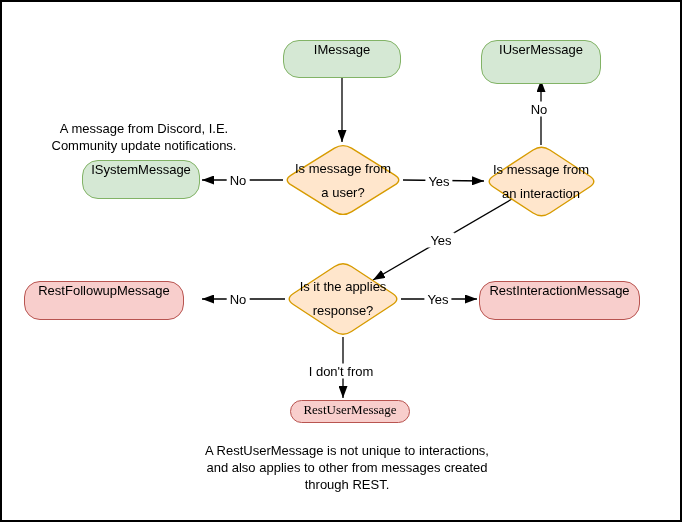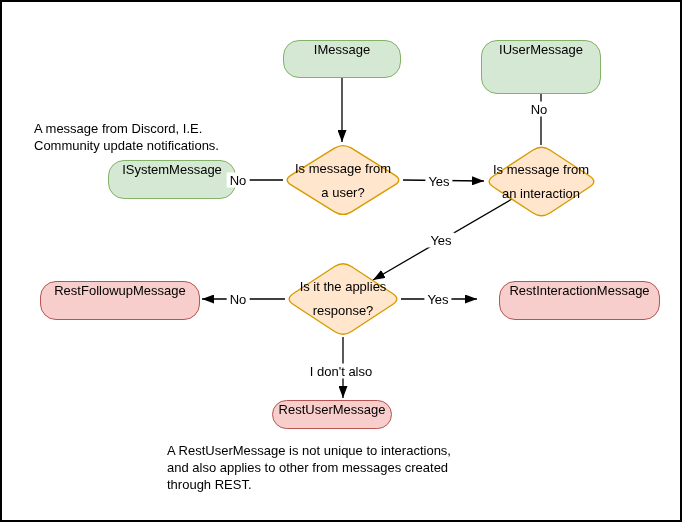--- a/index.html
+++ b/index.html
@@ -28,21 +28,21 @@
   .node.red{background:var(--red-fill); border-color:var(--red-stroke);}
   .dtext{
     position:absolute; transform:translate(-50%,-50%); width:120px;
     text-align:center; white-space:pre-line; line-height:24px; z-index:2;
   }
   .edge-label{
     position:absolute; transform:translate(-50%,-50%); background:var(--bg);
     padding:0 3px; line-height:15px; z-index:3; white-space:nowrap;
   }
   .note{
-    position:absolute; text-align:left; white-space:pre-line;
+    position:absolute; text-align:center; white-space:pre-line;
     line-height:17px; z-index:2;
   }
 </style>
 </head>
 <body>
 
 <div id="canvas">
   <div id="frame"></div>
 
   <svg width="682" height="522" viewBox="0 0 682 522">
@@ -65,49 +65,49 @@
          L351.5,211.8 Q343,217 334.5,211.8 L291.5,185.2 Q283,180 291.5,174.8 Z"></path>
     <path class="decision" d="M493.4,176 L533.1,150 Q541.5,144.5 549.9,150 L589.6,176 Q598,181.5 589.6,187
          L549.9,213 Q541.5,218.5 533.1,213 L493.4,187 Q485,181.5 493.4,176 Z"></path>
     <path class="decision" d="M293.4,293.5 L334.6,266.5 Q343,261 351.4,266.5 L392.6,293.5 Q401,299 392.6,304.5
          L351.4,331.5 Q343,337 334.6,331.5 L293.4,304.5 Q285,299 293.4,293.5 Z"></path>
   </svg>
 
   <div class="node green" style="left:283px; top:40px; width:118px; height:38px;">
     <span>IMessage</span>
   </div>
-  <div class="node green" style="left:481px; top:40px; width:120px; height:54px;">
+  <div class="node green" style="left:481px; top:40px; width:120px; height:44px;">
     <span>IUserMessage</span>
   </div>
-  <div class="node green" style="left:82px; top:160px; width:128px; height:39px;margin-left:26px;">
+  <div class="node green" style="left:82px; top:160px; width:118px; height:39px;">
     <span>ISystemMessage</span>
   </div>
-  <div class="node red" style="left:40px; top:281px; width:160px; height:39px;">
+  <div class="node red" style="left:24px; top:281px; width:160px; height:39px;">
     <span>RestFollowupMessage</span>
   </div>
-  <div class="node red" style="left:479px; top:281px; width:161px; height:39px;margin-left:20px;">
+  <div class="node red" style="left:479px; top:281px; width:161px; height:39px;">
     <span>RestInteractionMessage</span>
   </div>
-  <div class="node red" style="left:272px; top:400px; width:120px; height:29px;">
+  <div class="node red" style="left:290px; top:400px; width:120px; height:23px;font-family:Liberation Serif, serif;">
     <span>RestUserMessage</span>
   </div>
 
   <div class="dtext" style="left:343px; top:181px;">Is message from
 a user?</div>
   <div class="dtext" style="left:541px; top:182px;">Is message from
 an interaction</div>
   <div class="dtext" style="left:343px; top:299px;">Is it the applies
 response?</div>
 
   <div class="edge-label" style="left:238px; top:180px;">No</div>
   <div class="edge-label" style="left:439px; top:181px;">Yes</div>
   <div class="edge-label" style="left:539px; top:109px;">No</div>
   <div class="edge-label" style="left:441px; top:240px;">Yes</div>
   <div class="edge-label" style="left:238px; top:299px;">No</div>
   <div class="edge-label" style="left:438px; top:299px;">Yes</div>
-  <div class="edge-label" style="left:341px; top:371px;">I don't also</div>
+  <div class="edge-label" style="left:341px; top:371px;">I don't from</div>
 
   <div class="note" style="left:34px; top:120px; width:220px;">A message from Discord, I.E.
 Community update notifications.</div>
   <div class="note" style="left:167px; top:442px; width:360px;">A RestUserMessage is not unique to interactions,
 and also applies to other from messages created
 through REST.</div>
 </div>
 
 </body></html>

